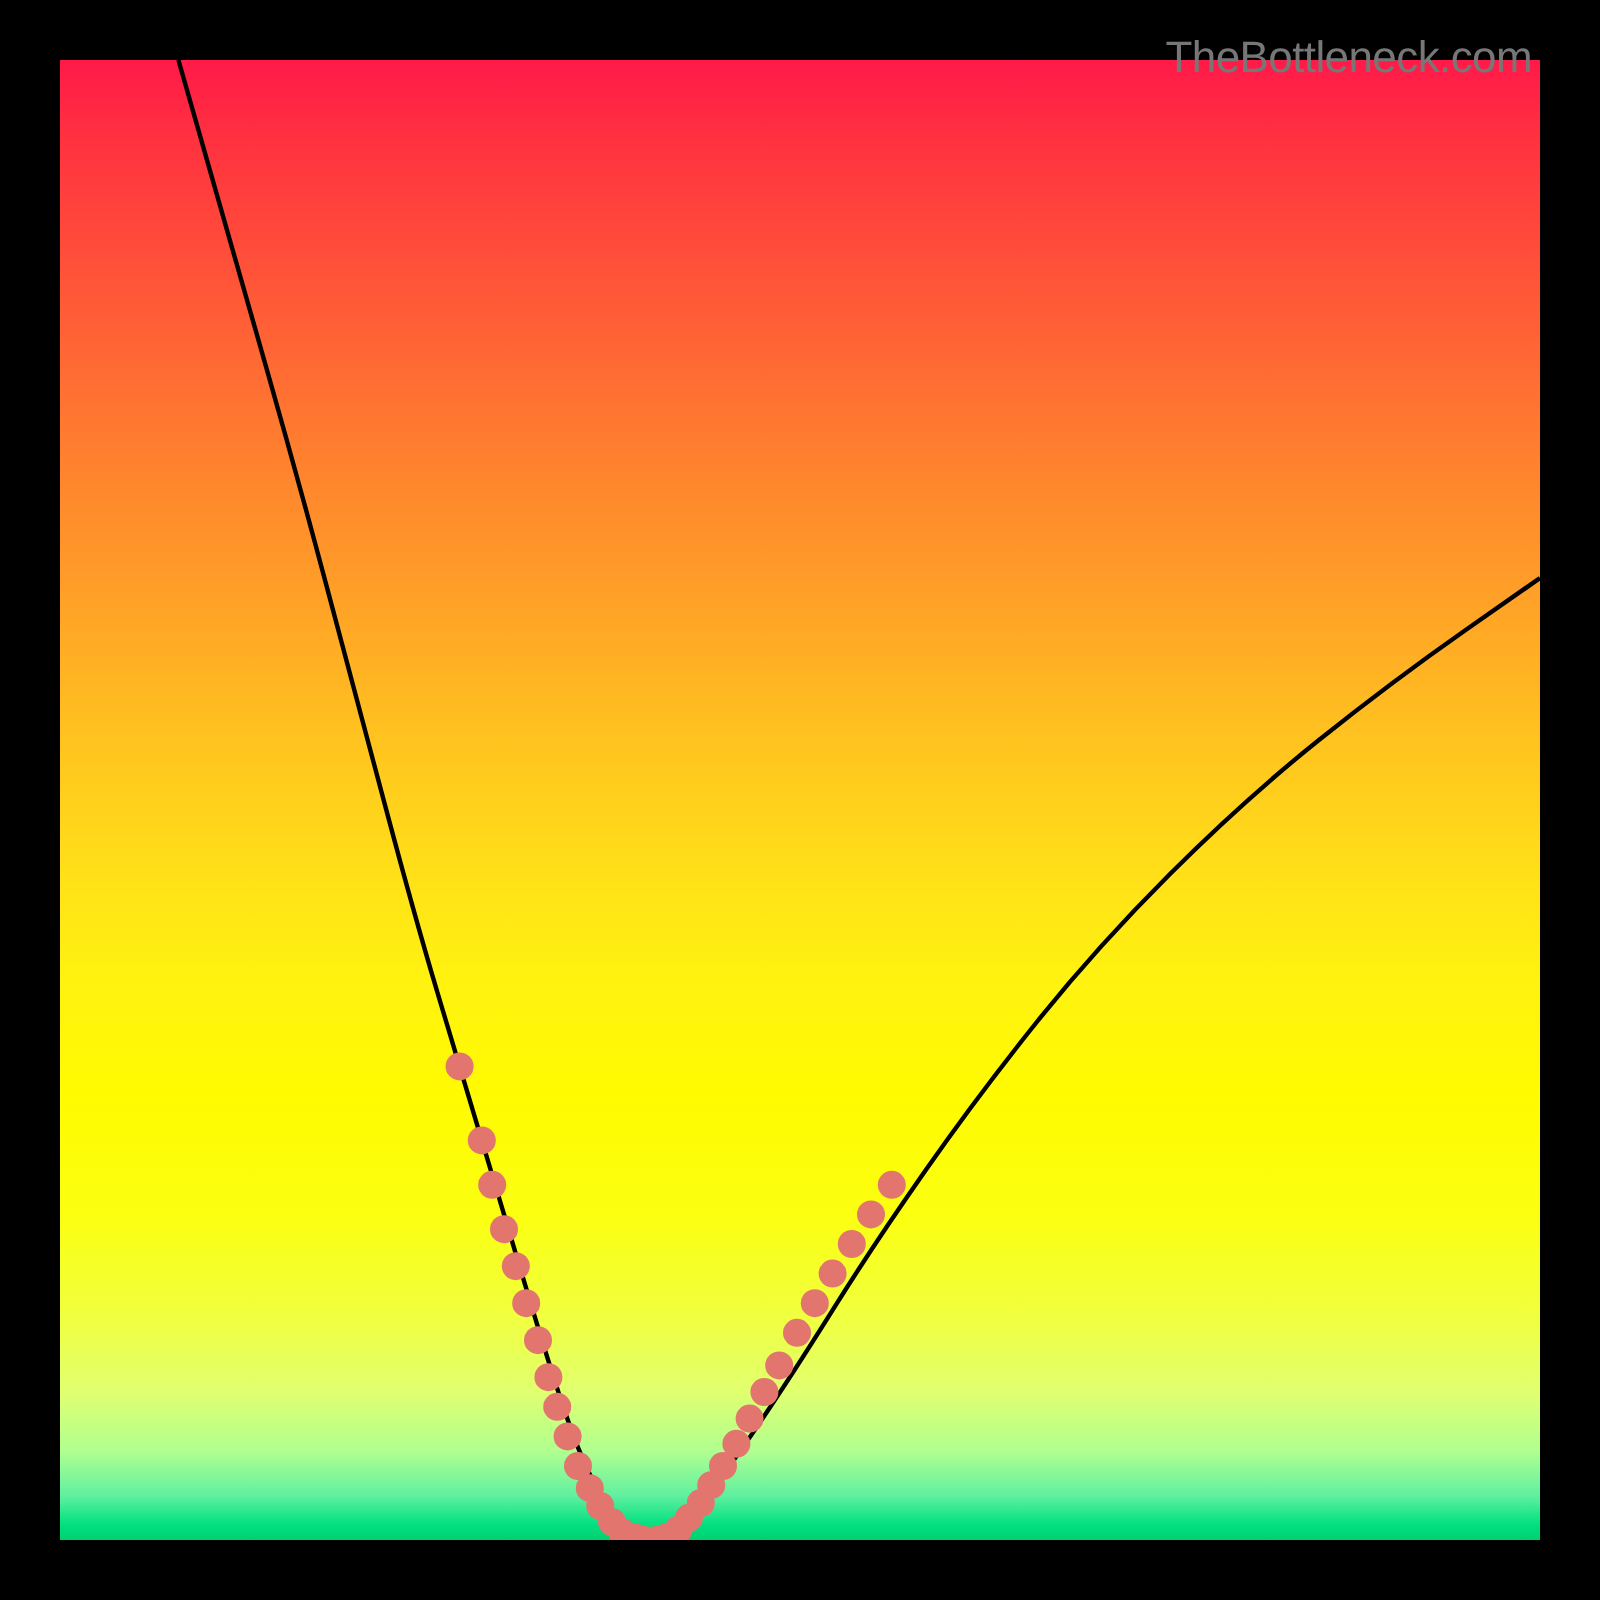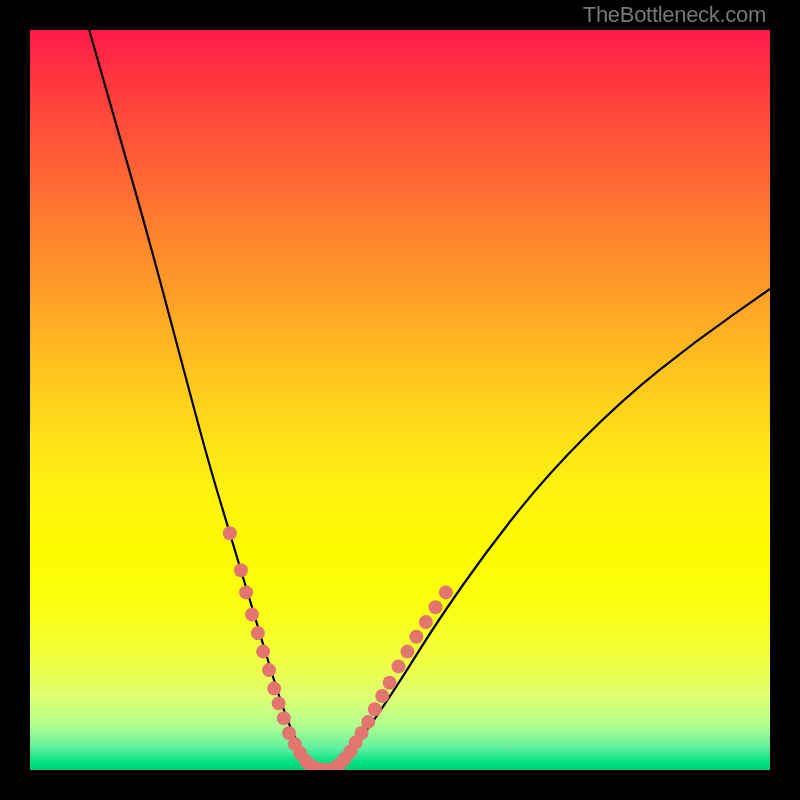--- a/index.html
+++ b/index.html
@@ -40,21 +40,21 @@
       #f0ff40 85%,
       #e0ff70 90%,
       #b0ff90 94%,
       #60f0a0 97%,
       #00e080 99%,
       #00d070 100%
     );
   }
   .watermark {
     position: absolute;
-    top: 2px;
+    top: 16px;
     right: 34px;
     color: #777;
     font-size: 22px;
     font-weight: 400;
     letter-spacing: -0.3px;
     pointer-events: none;
   }
   svg.curve {
     position: absolute;
     top: 0;

